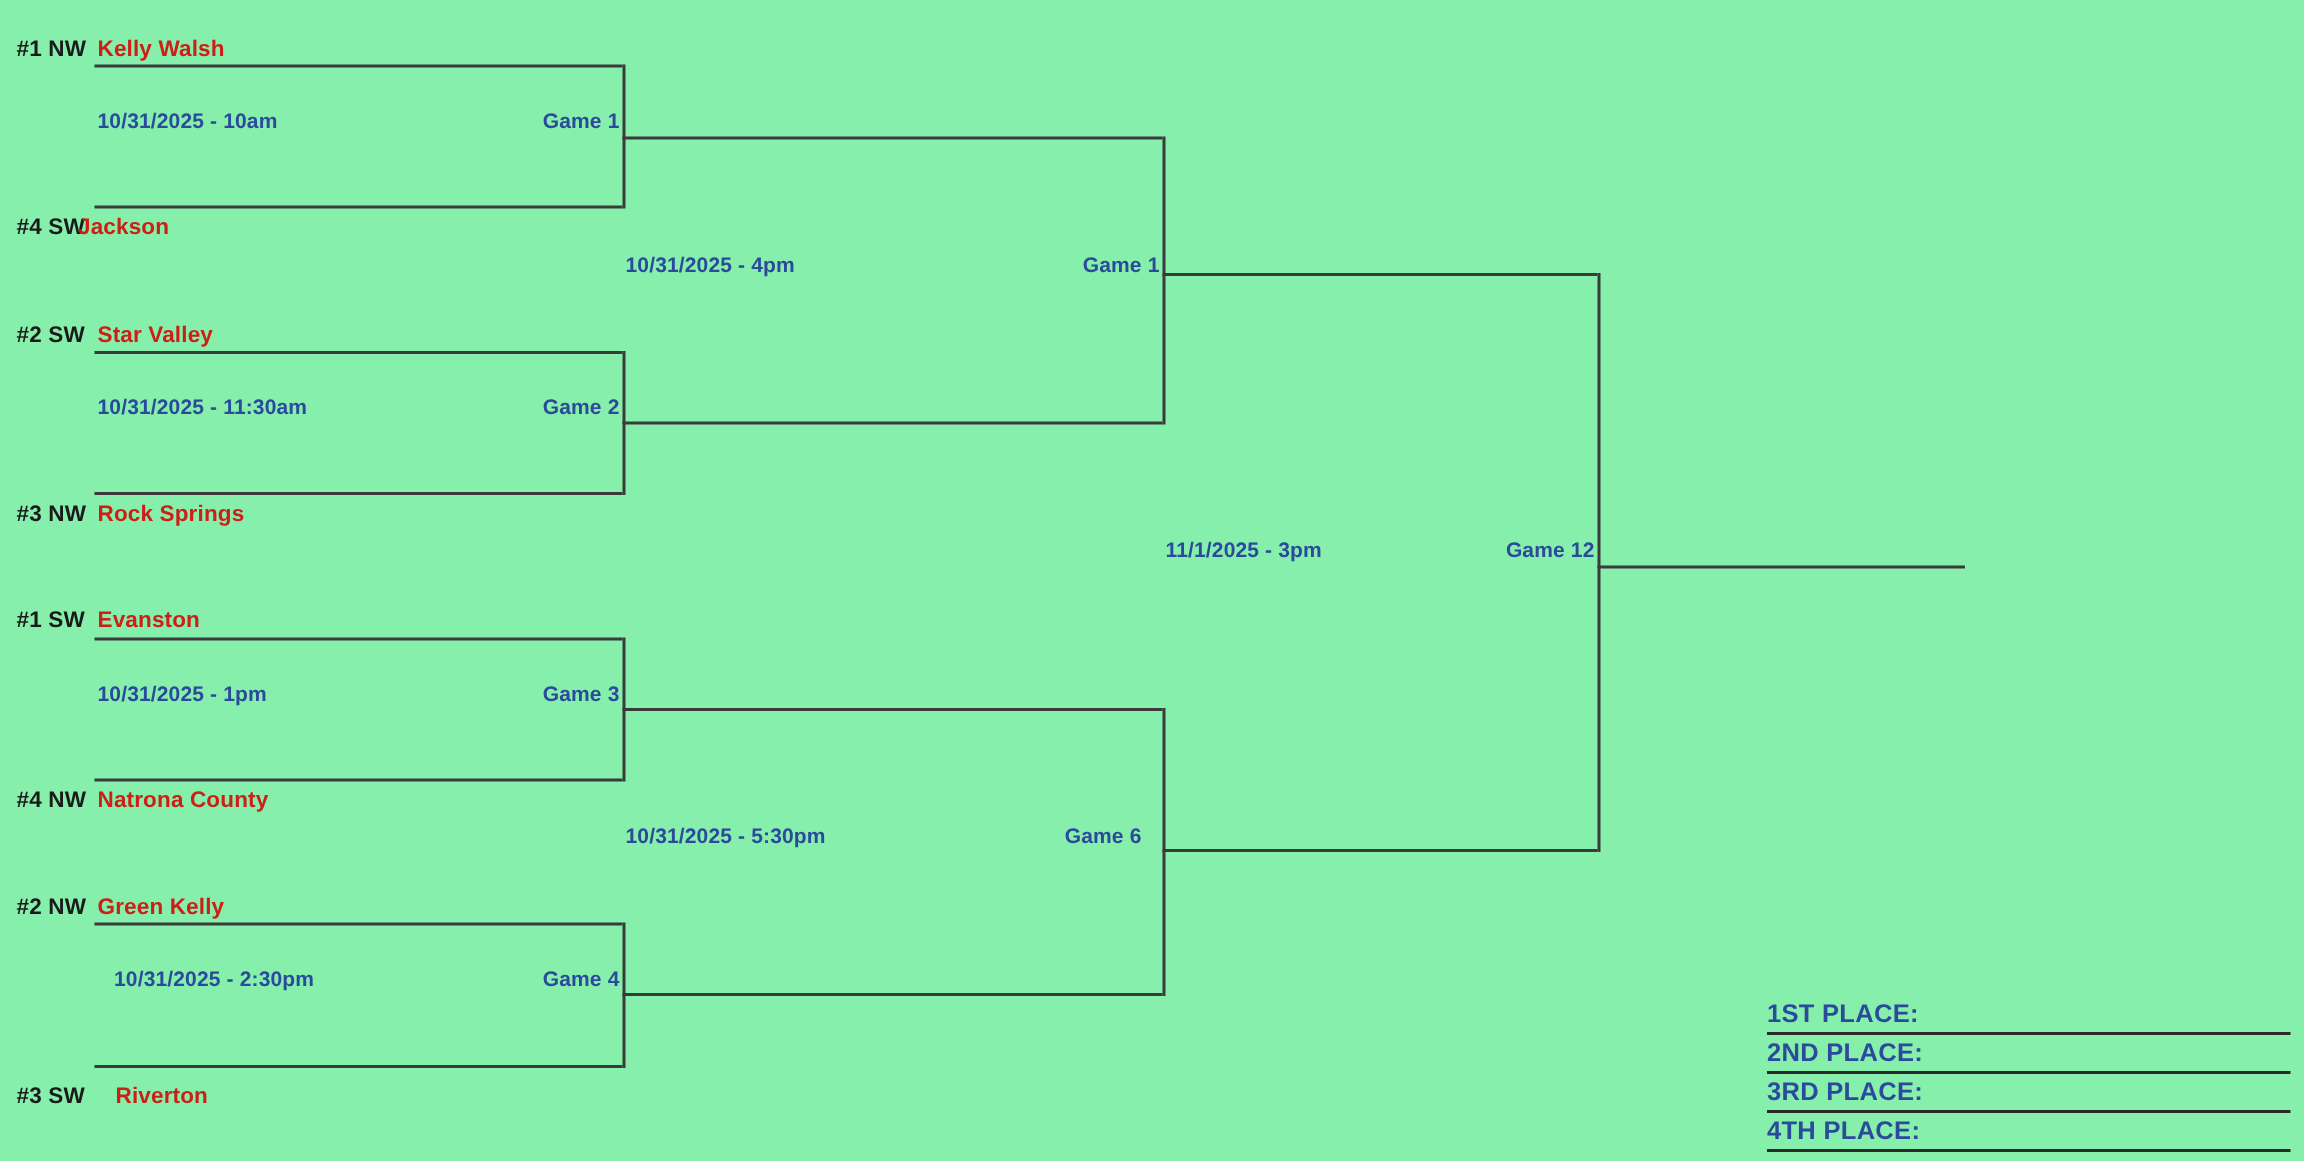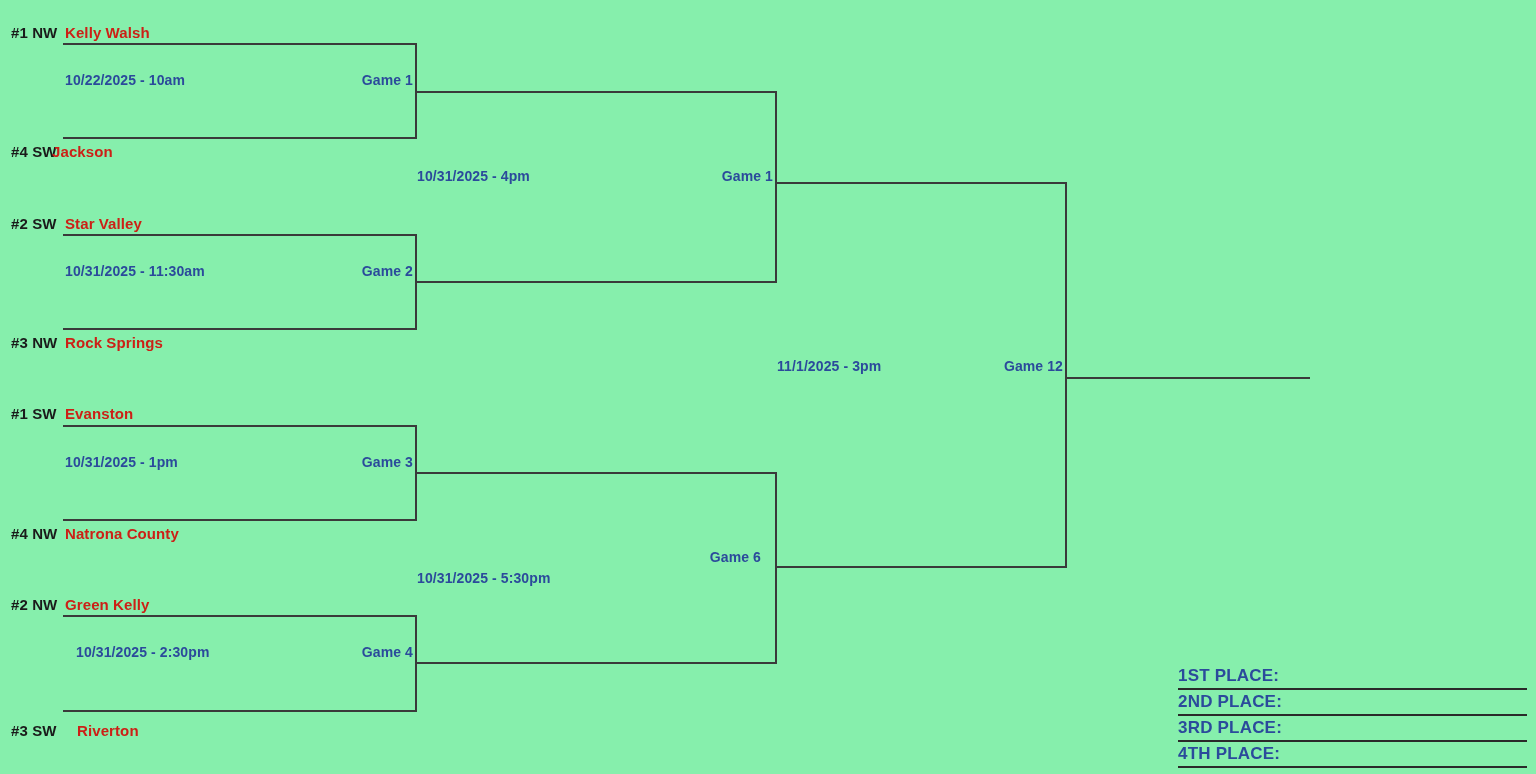--- a/index.html
+++ b/index.html
@@ -84,21 +84,21 @@
 </head>
 <body>
 
 <div id="bracket-root">
 
   <div>
     <span class="seed" style="left:11px; top:24px;">#1 NW</span>
     <span class="team" style="left:65px; top:24px;">Kelly Walsh</span>
     <div class="hline" style="left:63px; top:43px; width:352px;"></div>
 
-    <span class="gdate" style="left:65px; top:72px;">10/22/2025 - 10am</span>
+    <span class="gdate" style="left:65px; top:72px;">10/31/2025 - 10am</span>
     <span class="glabel" style="left:295px; top:72px; width:118px;">Game 1</span>
 
     <div class="hline" style="left:63px; top:137px; width:352px;"></div>
     <span class="seed" style="left:11px; top:143px;">#4 SW</span>
     <span class="team" style="left:52px; top:143px;">Jackson</span>
 
     <div class="vline" style="left:415px; top:43px; height:96px;"></div>
   </div>
 
   <div>
@@ -153,21 +153,21 @@
     <span class="glabel" style="left:655px; top:168px; width:118px;">Game 1</span>
 
     <div class="hline" style="left:415px; top:281px; width:360px;"></div>
 
     <div class="vline" style="left:775px; top:91px; height:192px;"></div>
   </div>
 
   <div>
     <div class="hline" style="left:415px; top:472px; width:360px;"></div>
 
-    <span class="gdate" style="left:417px; top:570px;">10/31/2025 - 5:30pm</span>
+    <span class="gdate" style="left:417px; top:549px;">10/31/2025 - 5:30pm</span>
     <span class="glabel" style="left:643px; top:549px; width:118px;">Game 6</span>
 
     <div class="hline" style="left:415px; top:662px; width:360px;"></div>
 
     <div class="vline" style="left:775px; top:472px; height:192px;"></div>
   </div>
 
   <div>
     <div class="hline" style="left:775px; top:182px; width:290px;"></div>
 

